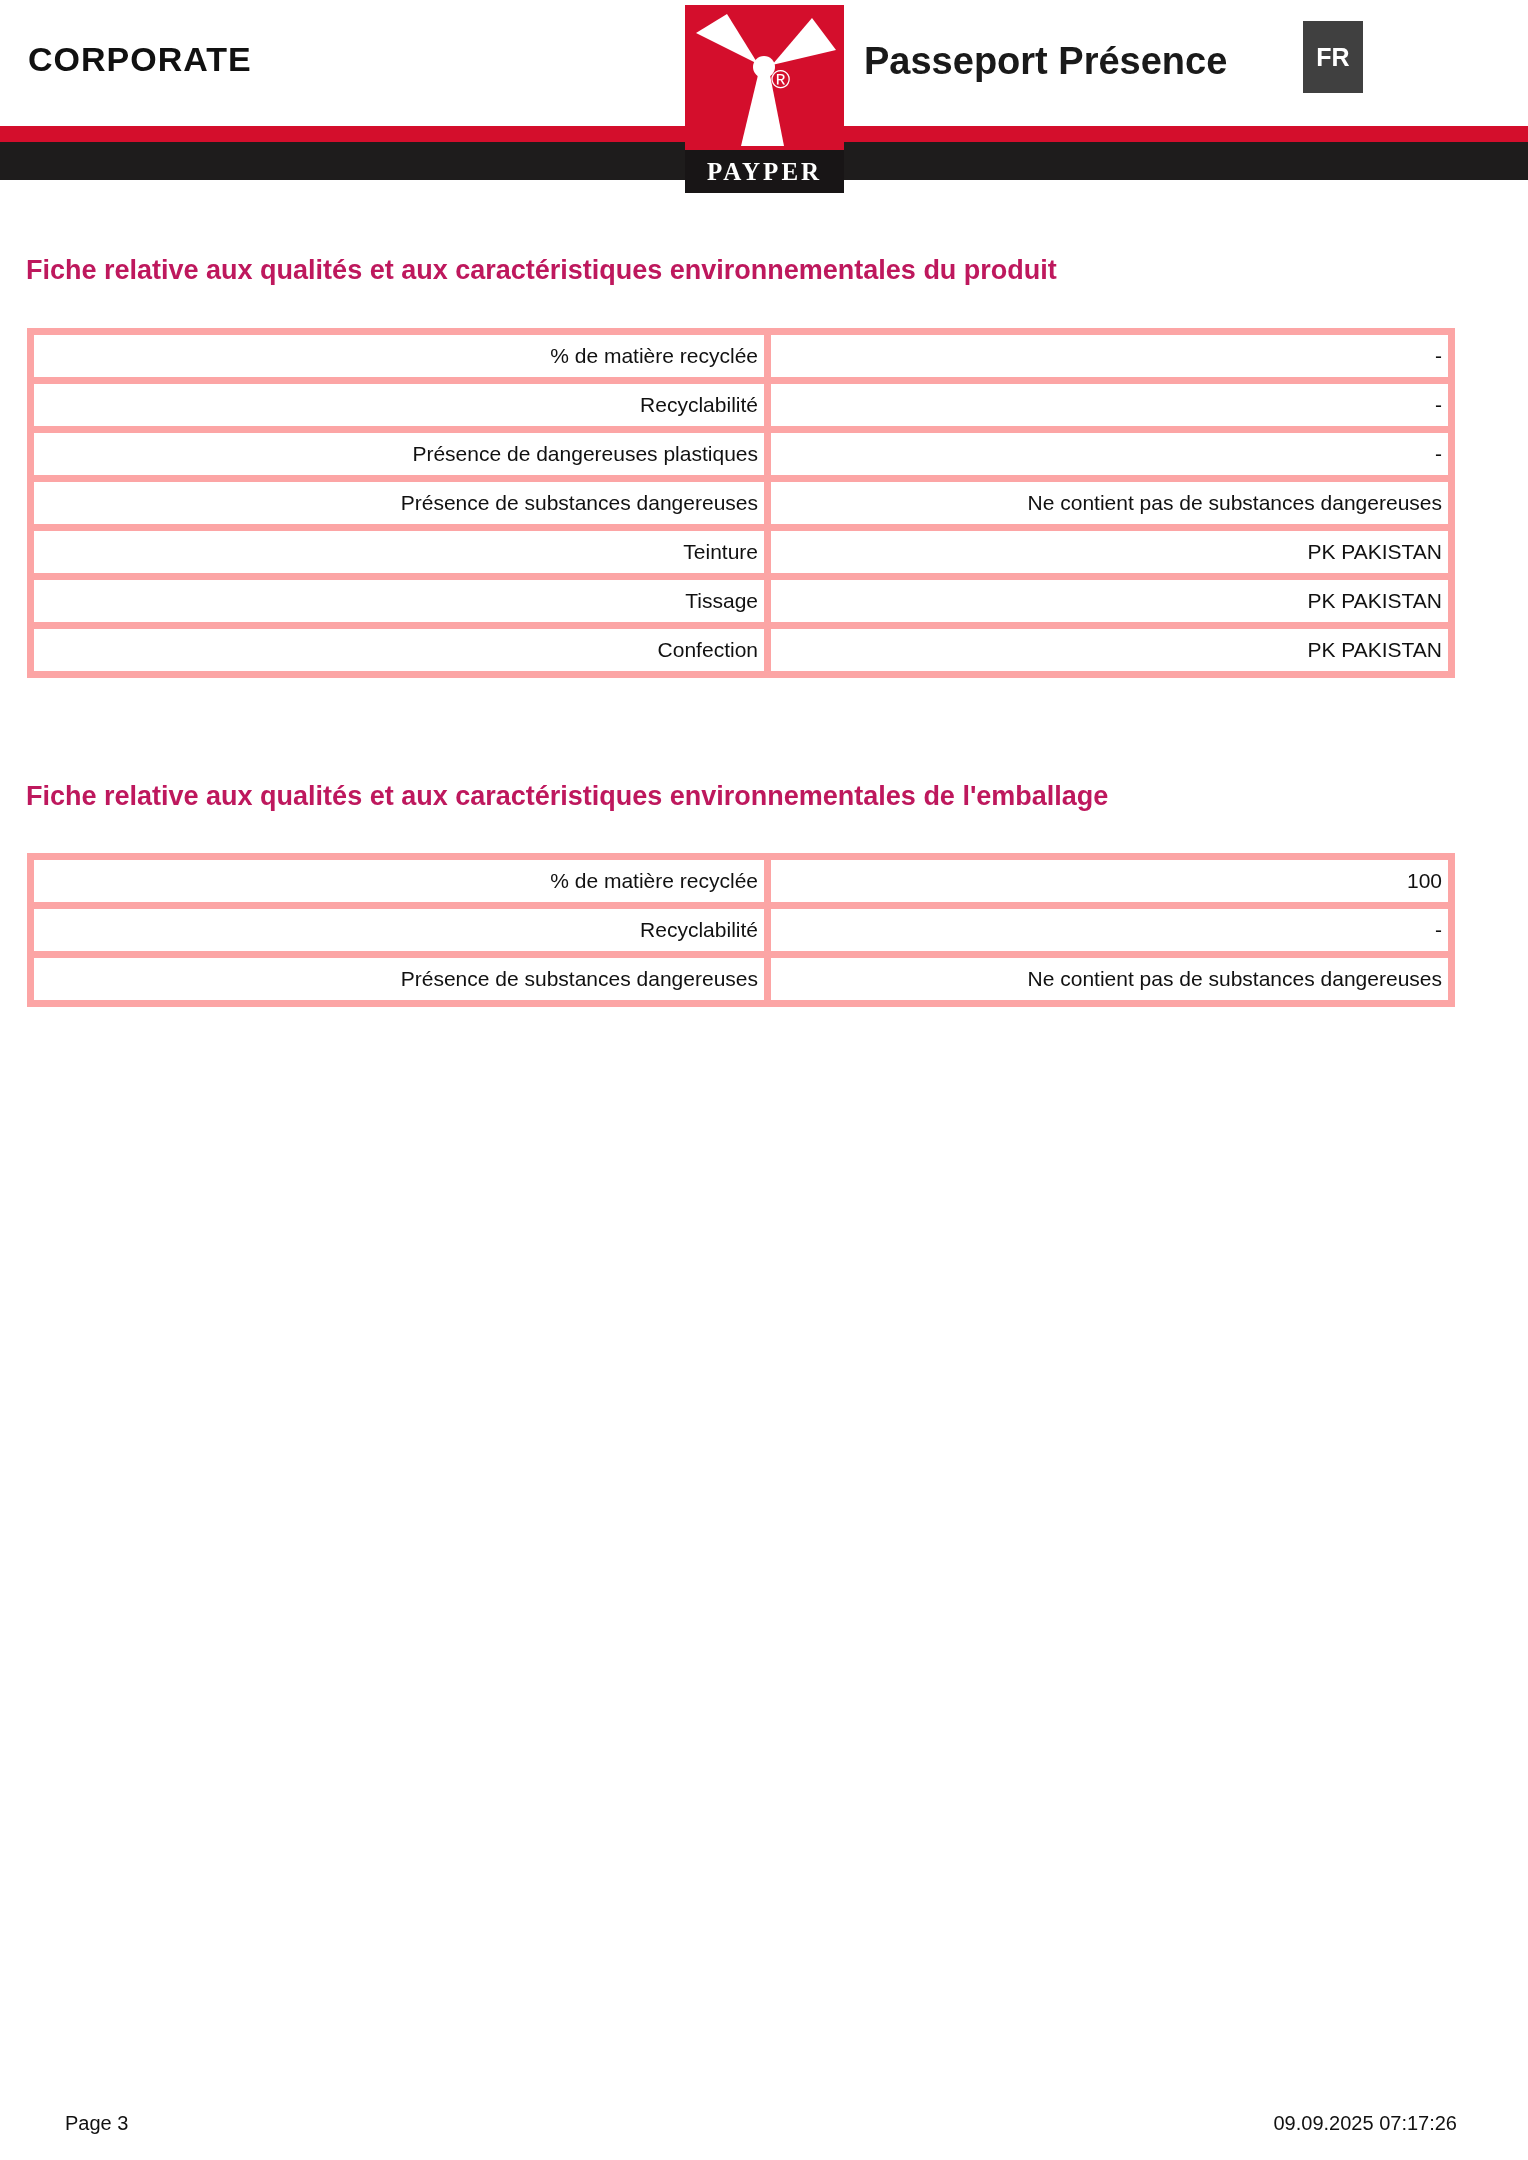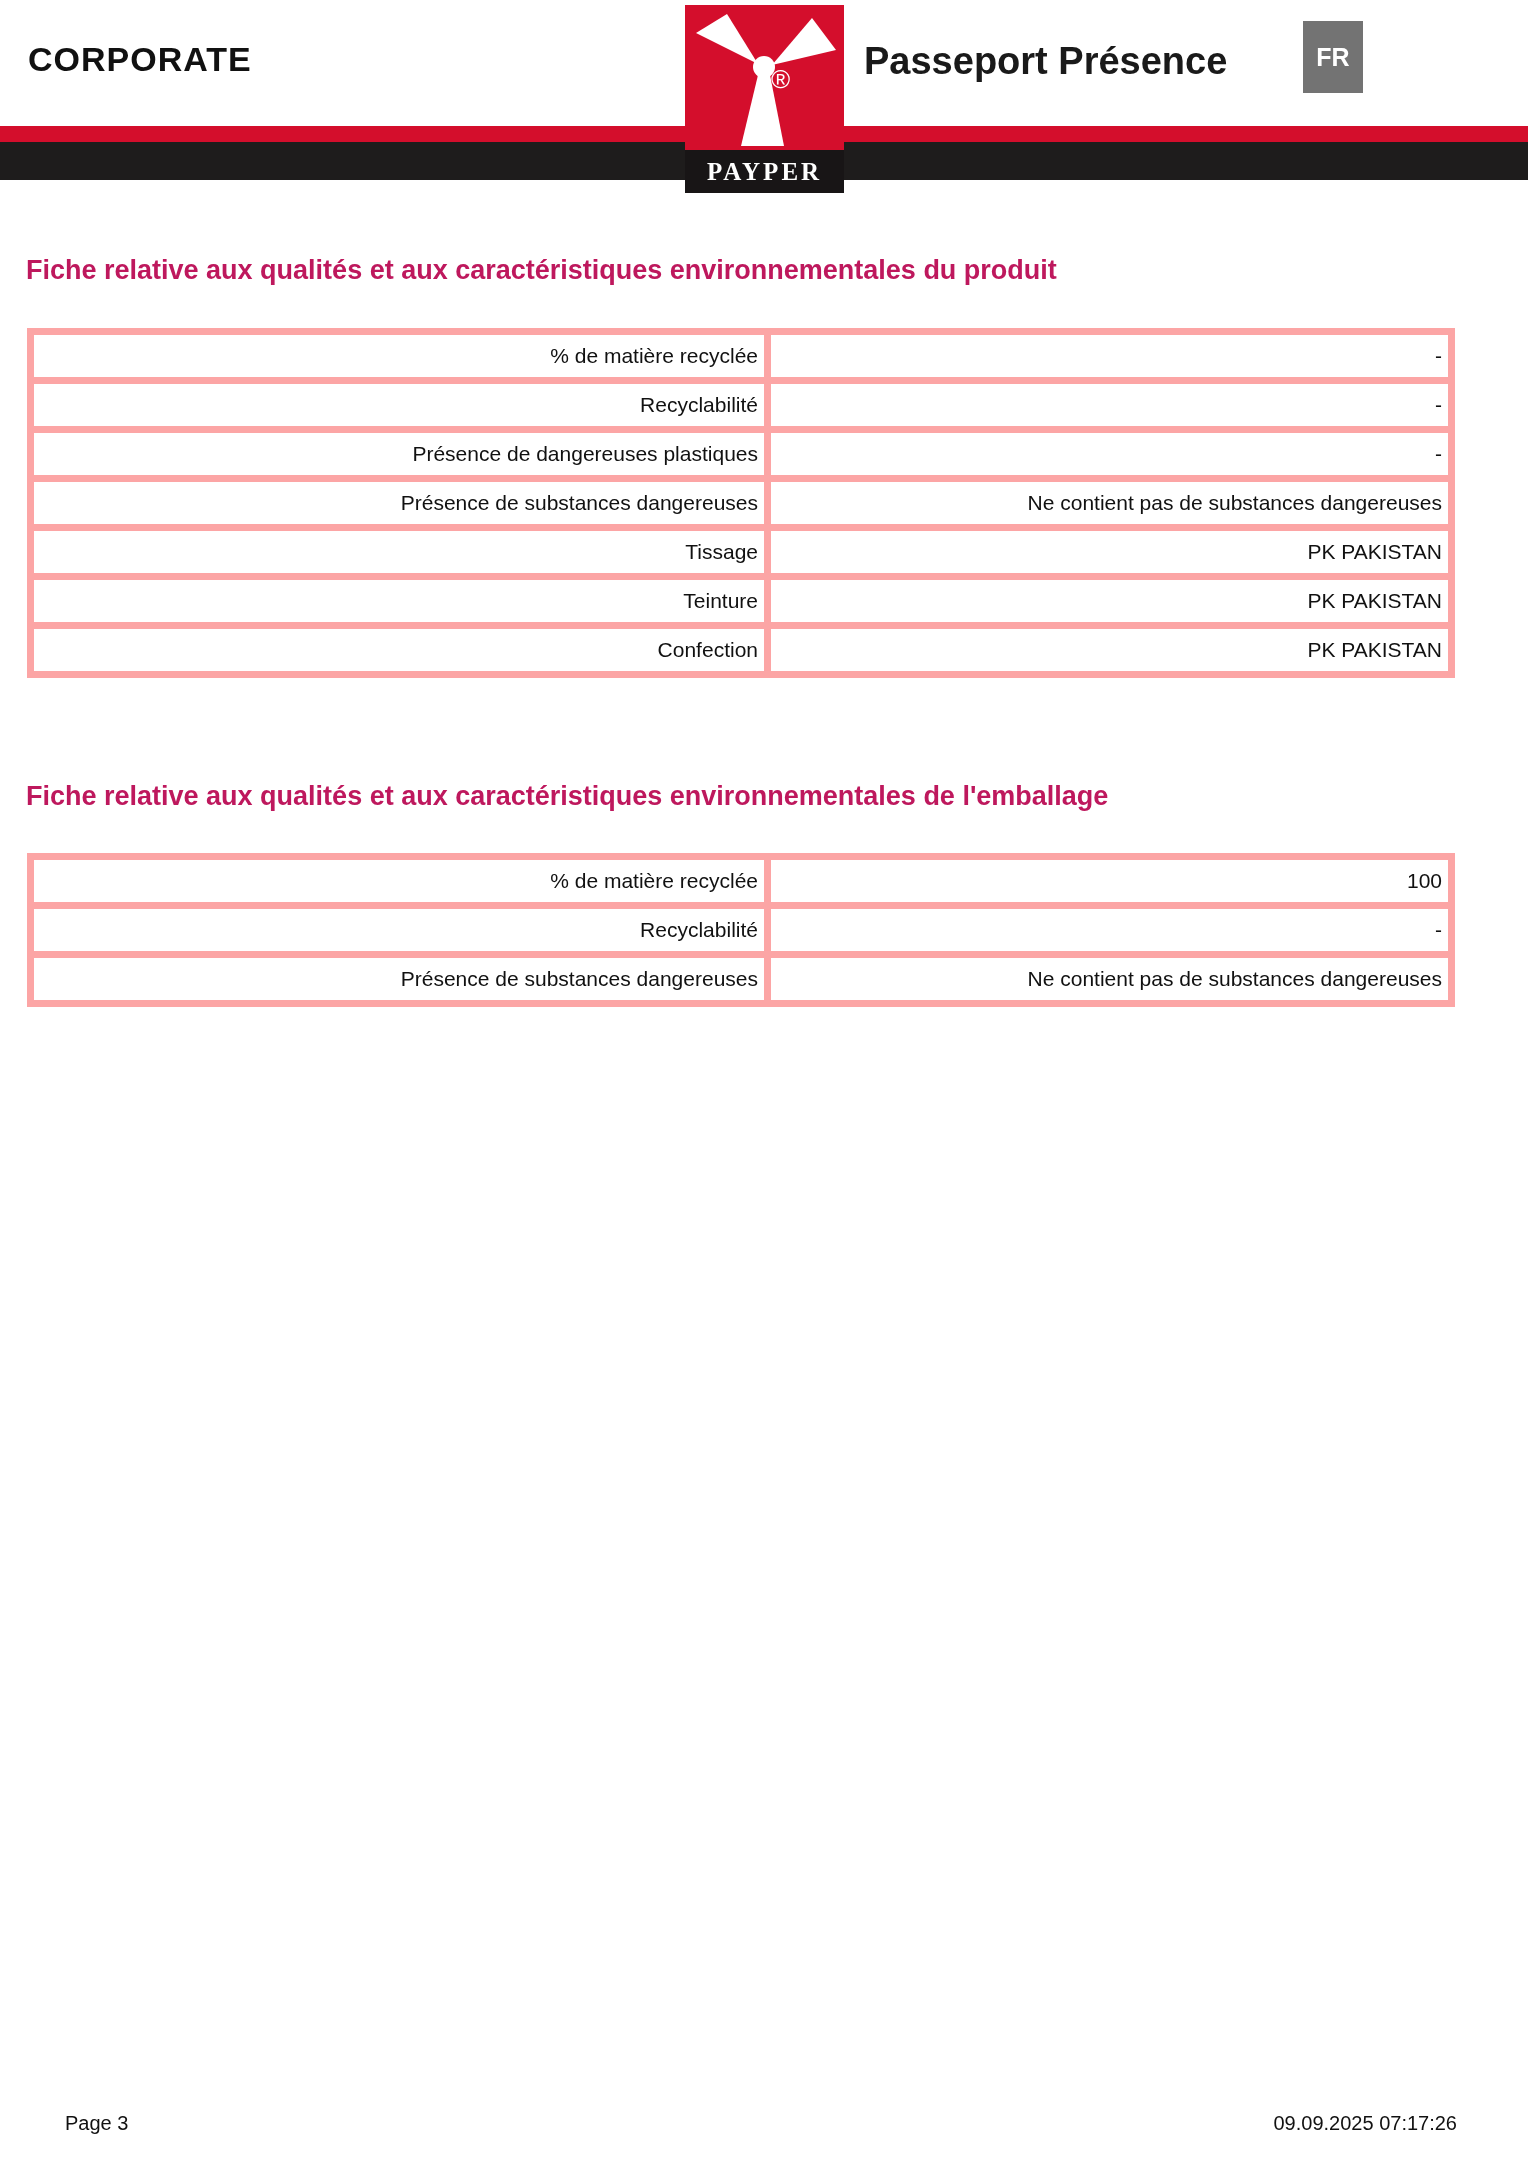--- a/index.html
+++ b/index.html
@@ -30,21 +30,21 @@
     font-size: 25px; letter-spacing: 3px;
     display: flex; align-items: center; justify-content: center;
   }
 
   .doc-title {
     position: absolute; left: 864px; top: 40px;
     font-size: 38px; font-weight: bold; color: #1a1a1a; white-space: nowrap;
   }
   .lang-badge {
     position: absolute; left: 1303px; top: 21px; width: 60px; height: 72px;
-    background: #737373; color: #ffffff;
+    background: #404040; color: #ffffff;
     font-size: 25px; font-weight: bold;
     display: flex; align-items: center; justify-content: center;
   }
 
   
   .section-heading {
     position: absolute; left: 26px;
     font-size: 27px; font-weight: bold; color: #be185d; white-space: nowrap;
   }
   #heading1 { top: 255px; }
@@ -113,25 +113,25 @@
       </tr>
       <tr>
         <td class="label-cell">Présence de dangereuses plastiques</td>
         <td>-</td>
       </tr>
       <tr>
         <td class="label-cell">Présence de substances dangereuses</td>
         <td>Ne contient pas de substances dangereuses</td>
       </tr>
       <tr>
-        <td class="label-cell">Tissage</td>
+        <td class="label-cell">Teinture</td>
         <td>PK PAKISTAN</td>
       </tr>
       <tr>
-        <td class="label-cell">Teinture</td>
+        <td class="label-cell">Tissage</td>
         <td>PK PAKISTAN</td>
       </tr>
       <tr>
         <td class="label-cell">Confection</td>
         <td>PK PAKISTAN</td>
       </tr>
     </tbody>
   </table>
 
   <div class="section-heading" id="heading2">Fiche relative aux qualités et aux caractéristiques environnementales de l'emballage</div>

